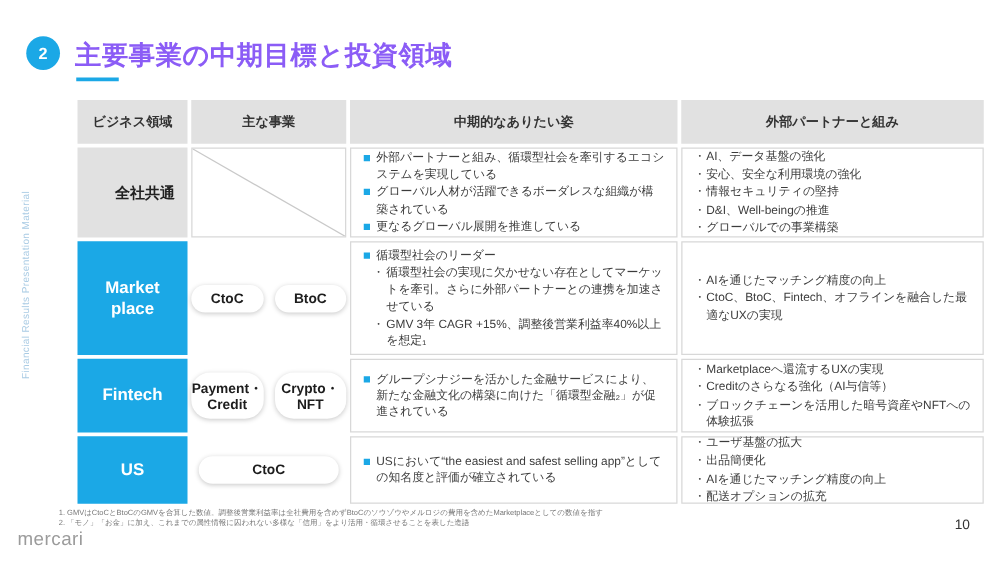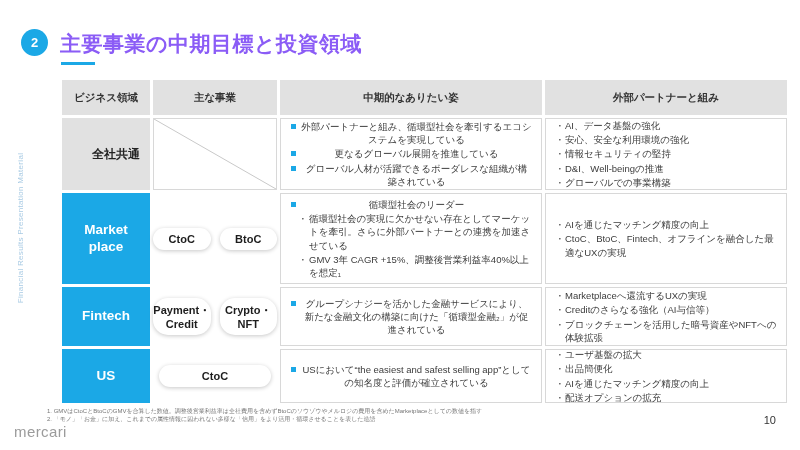--- a/index.html
+++ b/index.html
@@ -62,21 +62,21 @@
   }
   .pill{
     background:#fff;border-radius:15px;box-shadow:0 1px 4px rgba(0,0,0,0.22);
     font-weight:bold;font-size:11px;color:#1d1d1d;width:112px;padding:5px 0;text-align:center;
   }
   .body-cell{
     background:#fff;border:1px solid var(--border-gray);
     display:flex;flex-direction:column;justify-content:center;gap:1px;
     padding:6px 9px;font-size:9.5px;color:#3C3C3C;line-height:1.38;
   }
-  .bi{position:relative;padding-left:11px;text-align:center;}
+  .bi{position:relative;padding-left:11px;}
   .bi .sq{position:absolute;left:1px;top:4px;width:5px;height:5px;background:var(--accent-blue);}
   .bi-sub{position:relative;padding-left:19px;}
   .bi-sub .dot{position:absolute;left:8px;top:0;color:#3C3C3C;}
   .inv{position:relative;padding-left:10px;}
   .inv .dot{position:absolute;left:0;top:0;color:#3C3C3C;}
   
   .footnotes{
     position:absolute;left:47px;top:407px;font-size:6px;line-height:8px;color:#777;
   }
   .logo{
@@ -106,22 +106,22 @@
   <div class="hdr">外部パートナーと組み</div>
 
   <div class="area area-gray">全社共通</div>
   <div class="diag-cell">
     <svg viewBox="0 0 100 100" preserveAspectRatio="none">
       <line x1="0" y1="0" x2="100" y2="100" stroke="#C9C9C9" stroke-width="1" vector-effect="non-scaling-stroke"></line>
     </svg>
   </div>
   <div class="body-cell">
     <div class="bi"><span class="sq"></span><span>外部パートナーと組み、循環型社会を牽引するエコシステムを実現している</span></div>
+    <div class="bi"><span class="sq"></span><span>グローバル人材が活躍できるボーダレスな組織が構築されている</span></div>
     <div class="bi"><span class="sq"></span><span>更なるグローバル展開を推進している</span></div>
-    <div class="bi"><span class="sq"></span><span>グローバル人材が活躍できるボーダレスな組織が構築されている</span></div>
   </div>
   <div class="body-cell">
     <div class="inv"><span class="dot">・</span><span>AI、データ基盤の強化</span></div>
     <div class="inv"><span class="dot">・</span><span>安心、安全な利用環境の強化</span></div>
     <div class="inv"><span class="dot">・</span><span>情報セキュリティの堅持</span></div>
     <div class="inv"><span class="dot">・</span><span>D&amp;I、Well-beingの推進</span></div>
     <div class="inv"><span class="dot">・</span><span>グローバルでの事業構築</span></div>
   </div>
 
   <div class="area area-blue">Market place</div>

